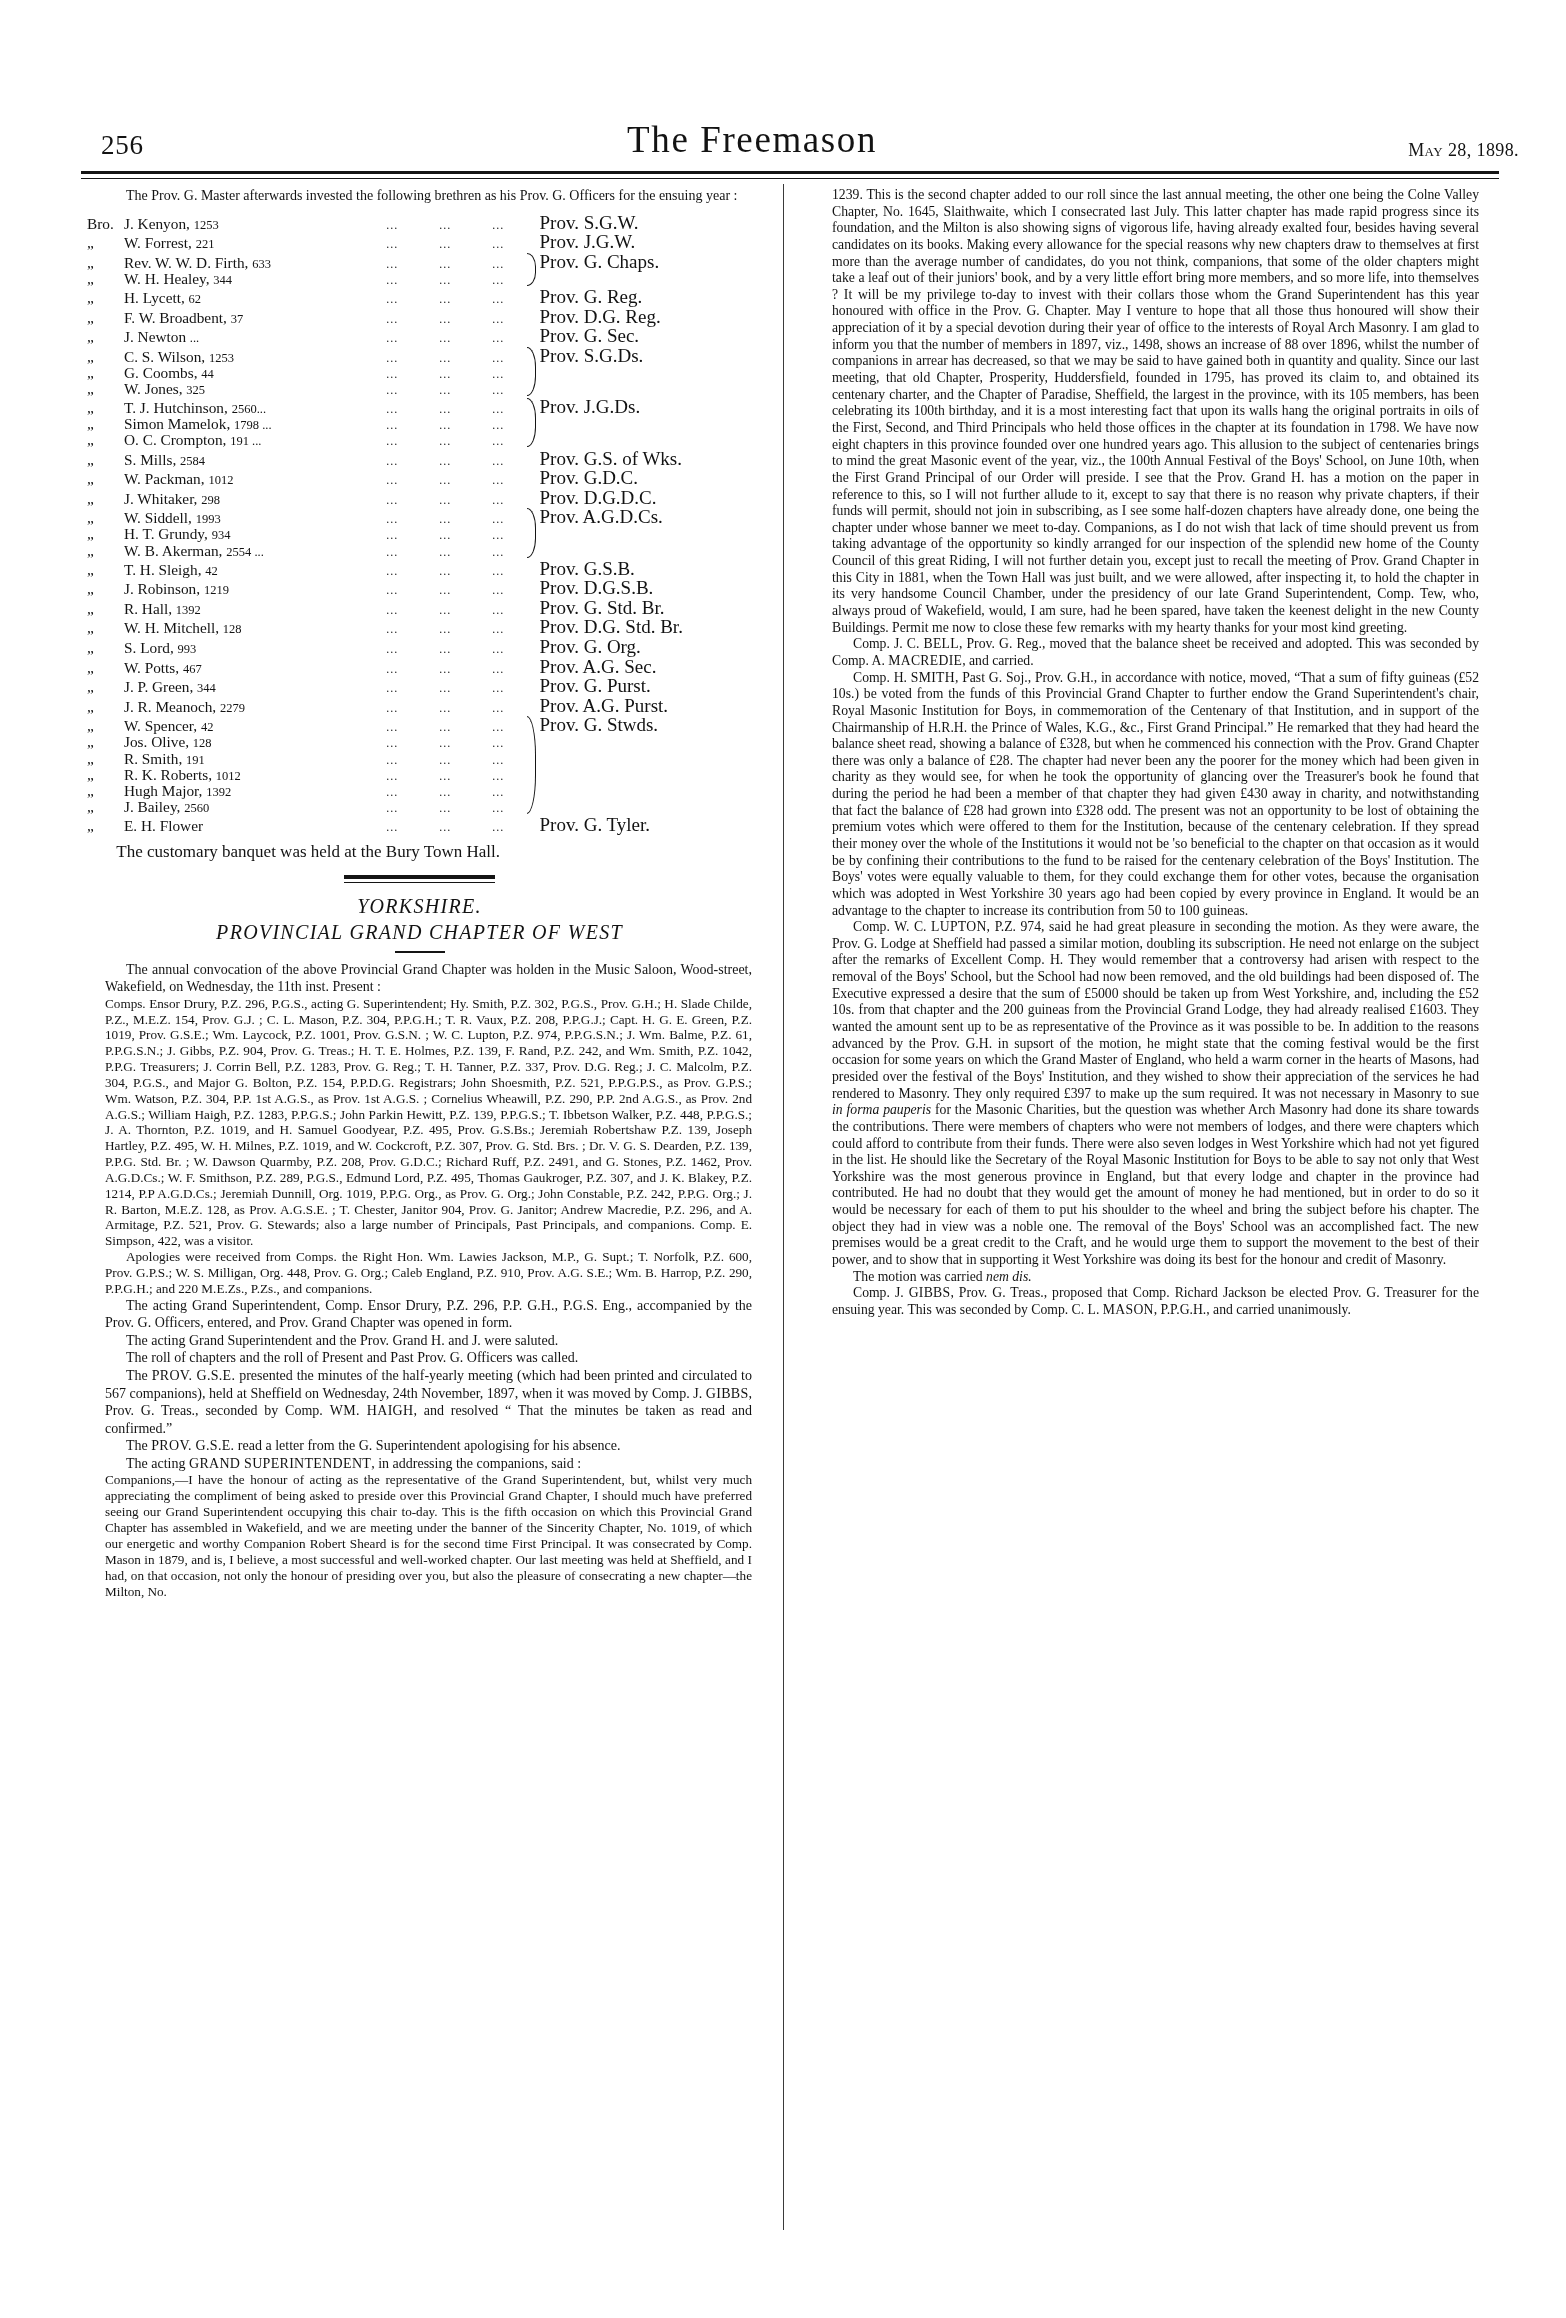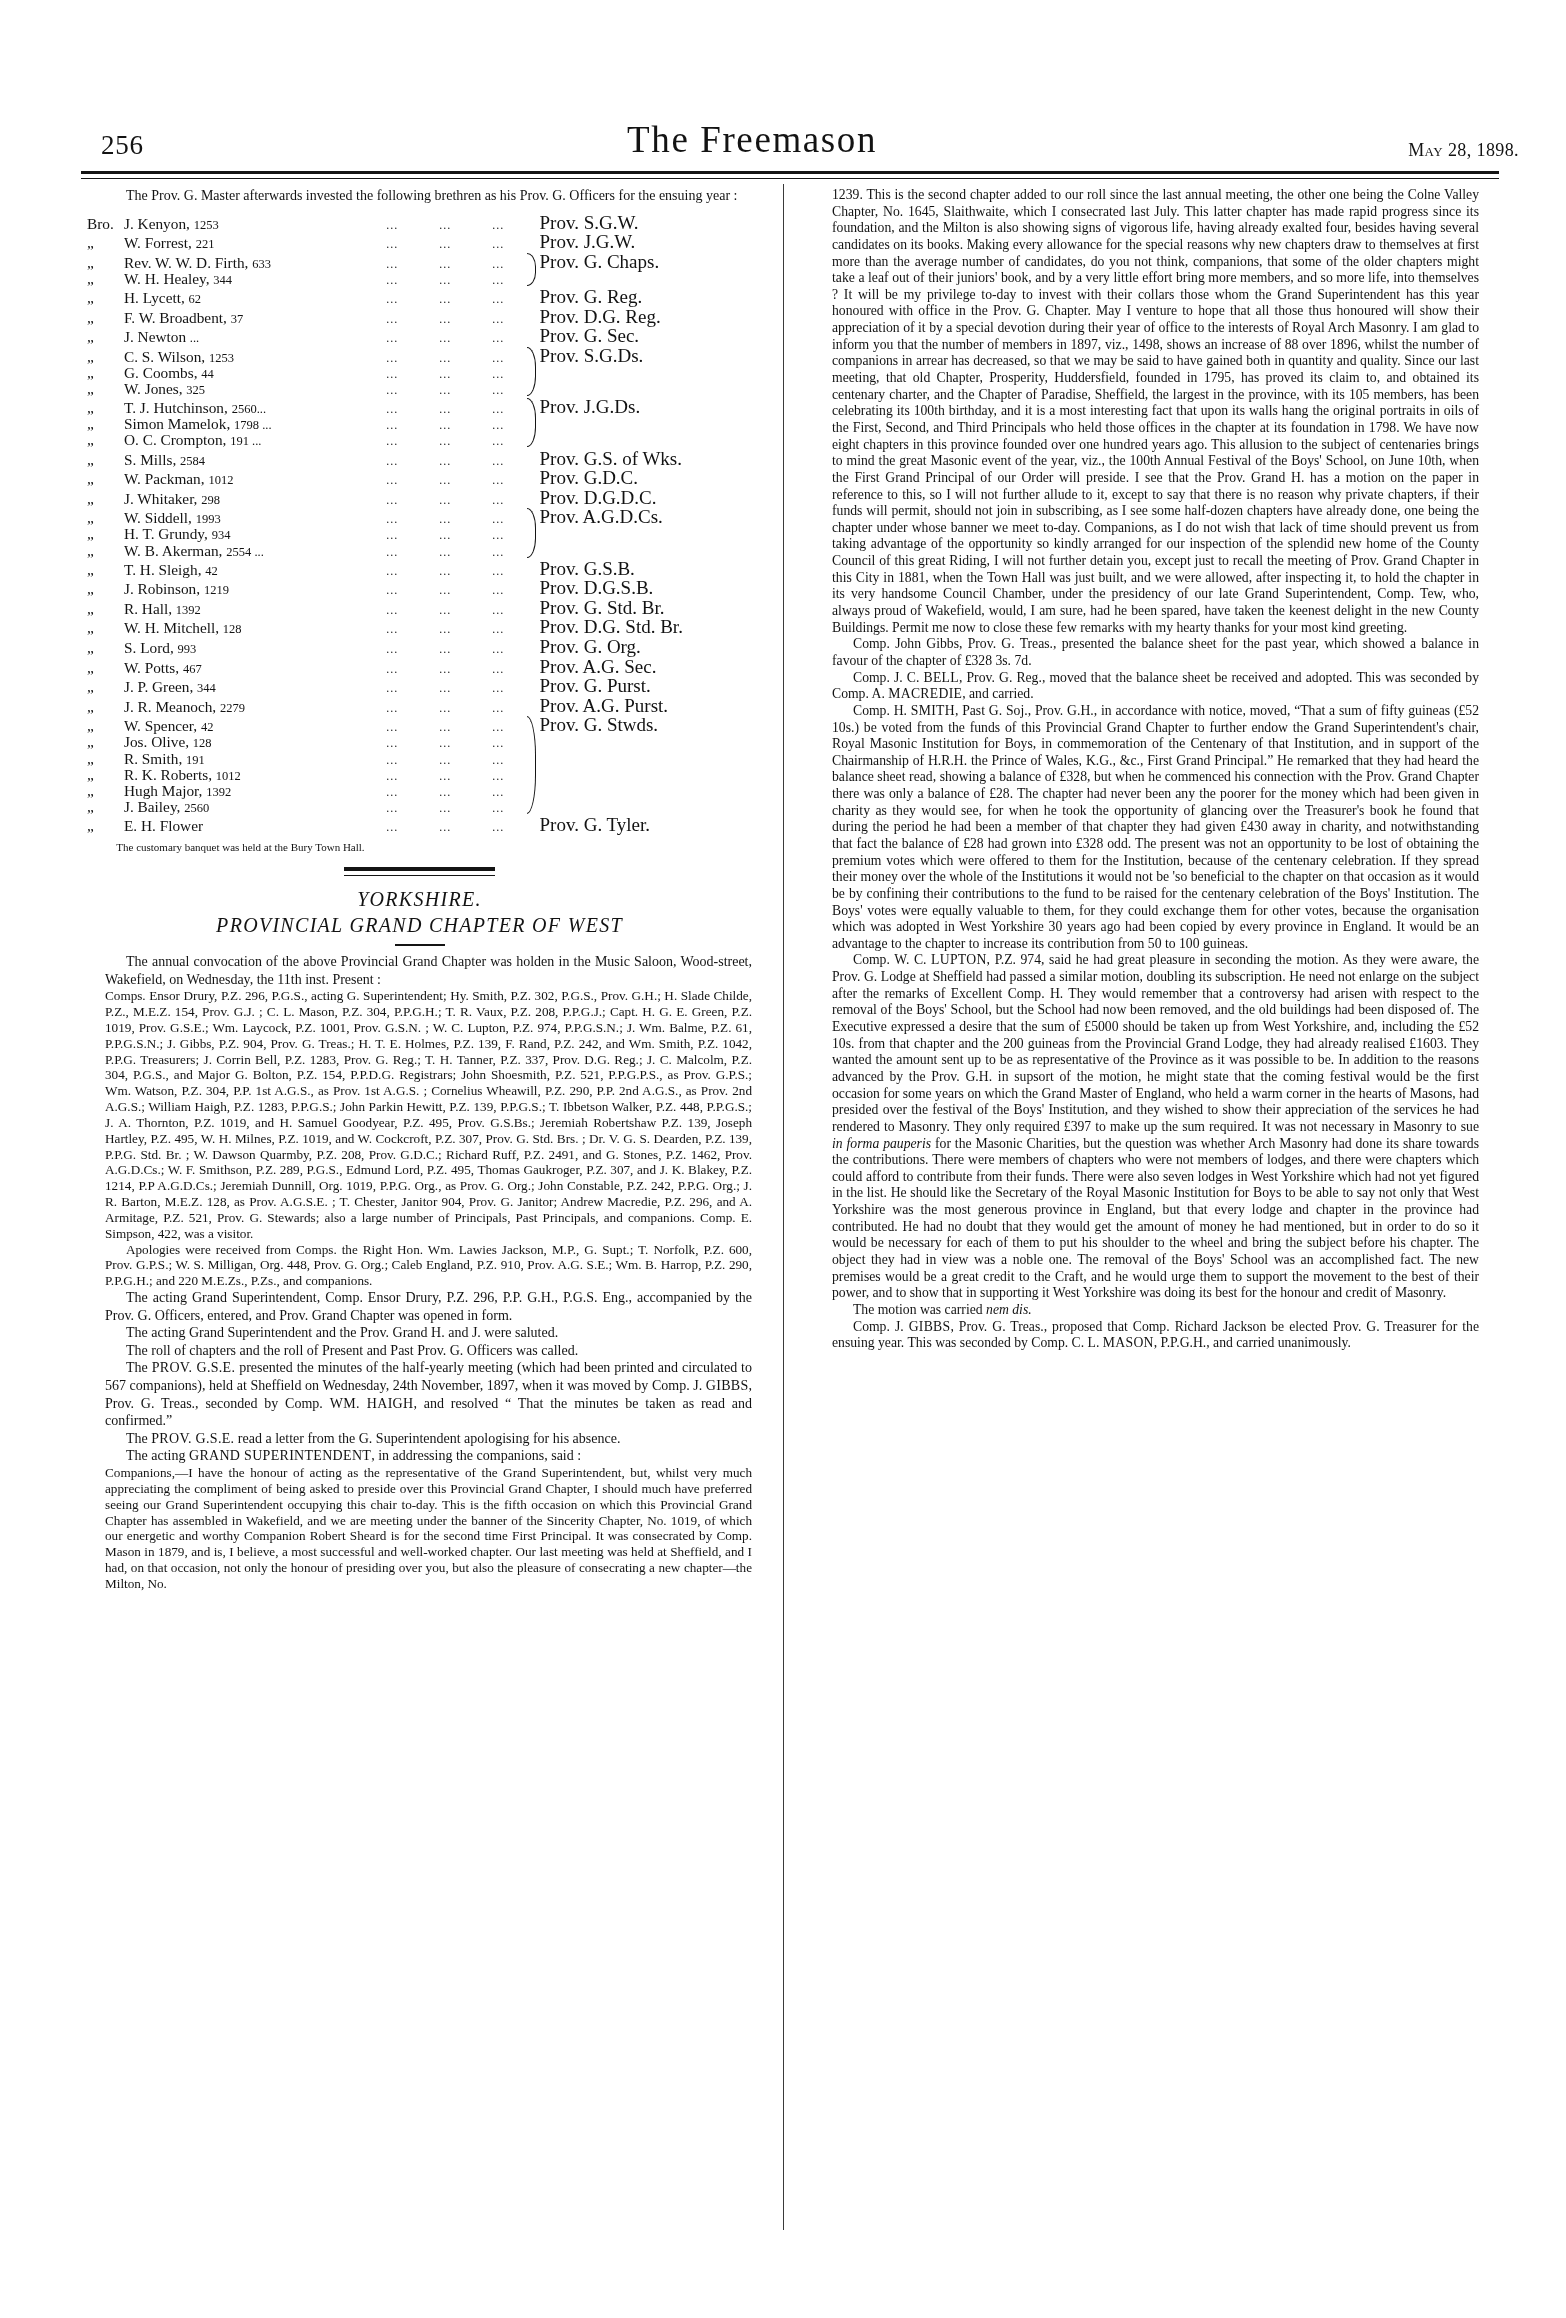--- a/index.html
+++ b/index.html
@@ -125,21 +125,21 @@
     top: 0.8px;
     bottom: 0.8px;
     width: 8px;
     border: 1.1px solid #151515;
     border-left: none;
     border-radius: 0 11.3px 11.3px 0 / 0 50% 50% 0;
   }
 
   .banquet-line {
     margin-top: 6.4px;
-    font-size: 11px;
+    font-size: 17px;
     text-indent: 0;
     padding-left: 11.3px;
   }
 
   
   .rule-short {
     width: 151px;
     margin: 13px auto 11.3px auto;
     border-top: 4px solid #141414;
     border-bottom: 1.6px solid #141414;
@@ -499,21 +499,20 @@
     <p>The acting Grand Superintendent and the Prov. Grand H. and J. were saluted.</p>
     <p>The roll of chapters and the roll of Present and Past Prov. G. Officers was called.</p>
     <p>The <span class="smallcaps">PROV. G.S.E.</span> presented the minutes of the half-yearly meeting (which had been printed and circulated to 567 companions), held at Sheffield on Wednesday, 24th November, 1897, when it was moved by Comp. J. <span class="smallcaps">GIBBS</span>, Prov. G. Treas., seconded by Comp. <span class="smallcaps">WM. HAIGH</span>, and resolved “ That the minutes be taken as read and confirmed.”</p>
     <p>The <span class="smallcaps">PROV. G.S.E.</span> read a letter from the G. Superintendent apologising for his absence.</p>
     <p>The acting <span class="smallcaps">GRAND SUPERINTENDENT</span>, in addressing the companions, said :</p>
     <p class="noindent addr">Companions,—I have the honour of acting as the representative of the Grand Superintendent, but, whilst very much appreciating the compliment of being asked to preside over this Provincial Grand Chapter, I should much have preferred seeing our Grand Superintendent occupying this chair to-day. This is the fifth occasion on which this Provincial Grand Chapter has assembled in Wakefield, and we are meeting under the banner of the Sincerity Chapter, No. 1019, of which our energetic and worthy Companion Robert Sheard is for the second time First Principal. It was consecrated by Comp. Mason in 1879, and is, I believe, a most successful and well-worked chapter. Our last meeting was held at Sheffield, and I had, on that occasion, not only the honour of presiding over you, but also the pleasure of consecrating a new chapter—the Milton, No.</p>
   </div>
 
   <div class="col col-right">
     <p class="noindent">1239. This is the second chapter added to our roll since the last annual meeting, the other one being the Colne Valley Chapter, No. 1645, Slaithwaite, which I consecrated last July. This latter chapter has made rapid progress since its foundation, and the Milton is also showing signs of vigorous life, having already exalted four, besides having several candidates on its books. Making every allowance for the special reasons why new chapters draw to themselves at first more than the average number of candidates, do you not think, companions, that some of the older chapters might take a leaf out of their juniors' book, and by a very little effort bring more members, and so more life, into themselves ? It will be my privilege to-day to invest with their collars those whom the Grand Superintendent has this year honoured with office in the Prov. G. Chapter. May I venture to hope that all those thus honoured will show their appreciation of it by a special devotion during their year of office to the interests of Royal Arch Masonry. I am glad to inform you that the number of members in 1897, viz., 1498, shows an increase of 88 over 1896, whilst the number of companions in arrear has decreased, so that we may be said to have gained both in quantity and quality. Since our last meeting, that old Chapter, Prosperity, Huddersfield, founded in 1795, has proved its claim to, and obtained its centenary charter, and the Chapter of Paradise, Sheffield, the largest in the province, with its 105 members, has been celebrating its 100th birthday, and it is a most interesting fact that upon its walls hang the original portraits in oils of the First, Second, and Third Principals who held those offices in the chapter at its foundation in 1798. We have now eight chapters in this province founded over one hundred years ago. This allusion to the subject of centenaries brings to mind the great Masonic event of the year, viz., the 100th Annual Festival of the Boys' School, on June 10th, when the First Grand Principal of our Order will preside. I see that the Prov. Grand H. has a motion on the paper in reference to this, so I will not further allude to it, except to say that there is no reason why private chapters, if their funds will permit, should not join in subscribing, as I see some half-dozen chapters have already done, one being the chapter under whose banner we meet to-day. Companions, as I do not wish that lack of time should prevent us from taking advantage of the opportunity so kindly arranged for our inspection of the splendid new home of the County Council of this great Riding, I will not further detain you, except just to recall the meeting of Prov. Grand Chapter in this City in 1881, when the Town Hall was just built, and we were allowed, after inspecting it, to hold the chapter in its very handsome Council Chamber, under the presidency of our late Grand Superintendent, Comp. Tew, who, always proud of Wakefield, would, I am sure, had he been spared, have taken the keenest delight in the new County Buildings. Permit me now to close these few remarks with my hearty thanks for your most kind greeting.</p>
-    <p>Comp. John Gibbs, Prov. G. Treas., presented the balance sheet for the past year, which showed a balance in favour of the chapter of £328 3s. 7d.</p>
     <p>Comp. J. C. <span class="smallcaps">BELL</span>, Prov. G. Reg., moved that the balance sheet be received and adopted. This was seconded by Comp. A. <span class="smallcaps">MACREDIE</span>, and carried.</p>
     <p>Comp. H. <span class="smallcaps">SMITH</span>, Past G. Soj., Prov. G.H., in accordance with notice, moved, “That a sum of fifty guineas (£52 10s.) be voted from the funds of this Provincial Grand Chapter to further endow the Grand Superintendent's chair, Royal Masonic Institution for Boys, in commemoration of the Centenary of that Institution, and in support of the Chairmanship of H.R.H. the Prince of Wales, K.G., &amp;c., First Grand Principal.” He remarked that they had heard the balance sheet read, showing a balance of £328, but when he commenced his connection with the Prov. Grand Chapter there was only a balance of £28. The chapter had never been any the poorer for the money which had been given in charity as they would see, for when he took the opportunity of glancing over the Treasurer's book he found that during the period he had been a member of that chapter they had given £430 away in charity, and notwithstanding that fact the balance of £28 had grown into £328 odd. The present was not an opportunity to be lost of obtaining the premium votes which were offered to them for the Institution, because of the centenary celebration. If they spread their money over the whole of the Institutions it would not be 'so beneficial to the chapter on that occasion as it would be by confining their contributions to the fund to be raised for the centenary celebration of the Boys' Institution. The Boys' votes were equally valuable to them, for they could exchange them for other votes, because the organisation which was adopted in West Yorkshire 30 years ago had been copied by every province in England. It would be an advantage to the chapter to increase its contribution from 50 to 100 guineas.</p>
     <p>Comp. W. C. <span class="smallcaps">LUPTON</span>, P.Z. 974, said he had great pleasure in seconding the motion. As they were aware, the Prov. G. Lodge at Sheffield had passed a similar motion, doubling its subscription. He need not enlarge on the subject after the remarks of Excellent Comp. H. They would remember that a controversy had arisen with respect to the removal of the Boys' School, but the School had now been removed, and the old buildings had been disposed of. The Executive expressed a desire that the sum of £5000 should be taken up from West Yorkshire, and, including the £52 10s. from that chapter and the 200 guineas from the Provincial Grand Lodge, they had already realised £1603. They wanted the amount sent up to be as representative of the Province as it was possible to be. In addition to the reasons advanced by the Prov. G.H. in supsort of the motion, he might state that the coming festival would be the first occasion for some years on which the Grand Master of England, who held a warm corner in the hearts of Masons, had presided over the festival of the Boys' Institution, and they wished to show their appreciation of the services he had rendered to Masonry. They only required £397 to make up the sum required. It was not necessary in Masonry to sue <span class="ital">in forma pauperis</span> for the Masonic Charities, but the question was whether Arch Masonry had done its share towards the contributions. There were members of chapters who were not members of lodges, and there were chapters which could afford to contribute from their funds. There were also seven lodges in West Yorkshire which had not yet figured in the list. He should like the Secretary of the Royal Masonic Institution for Boys to be able to say not only that West Yorkshire was the most generous province in England, but that every lodge and chapter in the province had contributed. He had no doubt that they would get the amount of money he had mentioned, but in order to do so it would be necessary for each of them to put his shoulder to the wheel and bring the subject before his chapter. The object they had in view was a noble one. The removal of the Boys' School was an accomplished fact. The new premises would be a great credit to the Craft, and he would urge them to support the movement to the best of their power, and to show that in supporting it West Yorkshire was doing its best for the honour and credit of Masonry.</p>
     <p>The motion was carried <span class="ital">nem dis.</span></p>
     <p>Comp. J. <span class="smallcaps">GIBBS</span>, Prov. G. Treas., proposed that Comp. Richard Jackson be elected Prov. G. Treasurer for the ensuing year. This was seconded by Comp. C. L. <span class="smallcaps">MASON</span>, P.P.G.H., and carried unanimously.</p>
   </div>
 
 </div>
 
 

